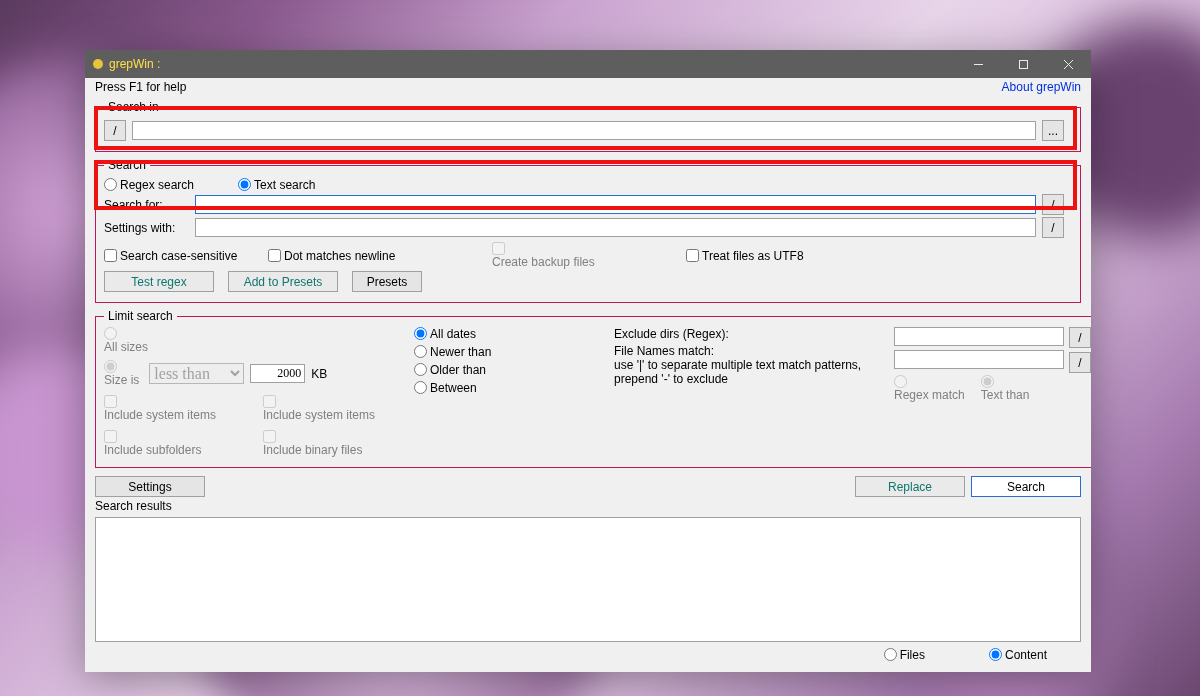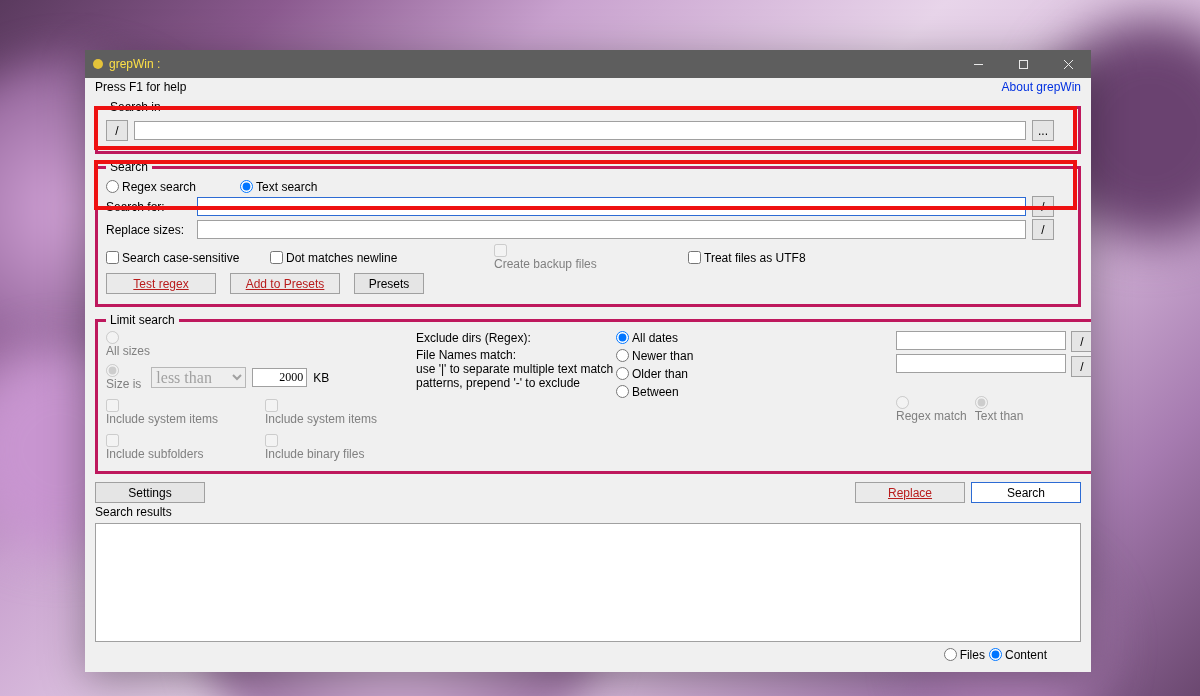--- a/index.html
+++ b/index.html
@@ -86,23 +86,23 @@
   .top-note {
     display: flex;
     justify-content: space-between;
     font-size: 12px;
     color: #000;
     padding: 2px 0;
   }
   .top-note .about { color: #0030e0; }
 
   fieldset.group {
-    border: 3px solid #be185d;
+    border: 1px solid #be185d;
     margin: 4px 0 2px 0;
-    padding: 4px 24px 8px 8px;
+    padding: 4px 16px 8px 8px;
     position: relative;
   }
   fieldset.group > legend {
     font-size: 12px;
     padding: 0 4px;
     color: #000;
   }
   .red-overlay {
     border: 4px solid #e11;
     position: absolute;
@@ -130,21 +130,21 @@
     font-size: 12px;
     padding: 0 10px;
     display: inline-flex;
     align-items: center;
     justify-content: center;
     cursor: default;
     font-family: inherit;
     min-width: 20px;
   }
   .btn.small { padding: 0 4px; min-width: 22px; }
-  .btn.disabled { color: #b91c1c; background:#eaeaea;text-decoration:underline; }
+  .btn.disabled { color: #0f766e; background:#eaeaea; }
   .btn.wide { width: 110px; justify-content: center; }
   .btn.primary { border: 1.5px solid #2c6bd4; background: #fff; }
 
   input[type="checkbox"], input[type="radio"] {
     margin: 0 3px 0 0;
     vertical-align: middle;
   }
   .chk, .rdo { display: inline-flex; align-items: flex-start; margin-right: 4px; }
   .disabled-text { color: #808080; flex-direction: column; }
 
@@ -165,20 +165,21 @@
 
   .results-box {
     flex: 1;
     border: 1px solid #a0a0a0;
     background: #fff;
     margin-top: 4px;
   }
   .bottom-bar {
     display: flex;
     justify-content: flex-end;
+    gap: 60px;
     padding: 6px 30px 2px 0;
   }
 </style>
 </head>
 <body>
 
 <div class="flower-blur fb1"></div>
 <div class="flower-blur fb2"></div>
 <div class="flower-blur fb3"></div>
 
@@ -236,21 +237,21 @@
           <input type="radio" name="stype" checked="" style="">
             <span>Text search</span>
         </label>
       </div>
       <div class="row">
         <span style="width:85px">Search for:</span>
         <input type="text" style="flex: 1 1 0%; border: 1px solid rgb(44, 107, 212);" value="">
         <button class="btn small">/</button>
       </div>
       <div class="row">
-        <span style="width:85px">Replace sizes:</span>
+        <span style="width:85px">Settings with:</span>
         <input type="text" style="flex: 1 1 0%;" value="">
         <button class="btn small">/</button>
       </div>
       <div class="row" style="gap:0;margin-top:4px">
         <label class="chk" style="width:160px">
           <input type="checkbox" style="">
             <span>Search case-sensitive</span>
         </label>
         <label class="chk" style="width:220px">
           <input type="checkbox" style="">
@@ -306,46 +307,46 @@
               <input type="checkbox" disabled="" style="">
                 <span>Include subfolders</span>
             </label>
             <label class="chk disabled-text">
               <input type="checkbox" disabled="" style="">
                 <span>Include binary files</span>
             </label>
           </div>
         </div>
         <div class="col">
+          <label class="rdo">
+            <input type="radio" name="dt" checked="" style="">
+              <span>All dates</span>
+          </label>
+          <label class="rdo">
+            <input type="radio" name="dt" style="">
+              <span>Newer than</span>
+          </label>
+          <label class="rdo">
+            <input type="radio" name="dt" style="">
+              <span>Older than</span>
+          </label>
+          <label class="rdo">
+            <input type="radio" name="dt" style="">
+              <span>Between</span>
+          </label>
+        </div>
+        <div class="col">
           <span>Exclude dirs (Regex):</span>
           <span style="white-space:pre-line;line-height:1.15">File Names match:
 use '|' to separate multiple text match patterns, prepend '-' to exclude</span>
         </div>
         <div class="col">
-          <label class="rdo">
-            <input type="radio" name="dt" checked="" style="">
-              <span>All dates</span>
-          </label>
-          <label class="rdo">
-            <input type="radio" name="dt" style="">
-              <span>Newer than</span>
-          </label>
-          <label class="rdo">
-            <input type="radio" name="dt" style="">
-              <span>Older than</span>
-          </label>
-          <label class="rdo">
-            <input type="radio" name="dt" style="">
-              <span>Between</span>
-          </label>
-        </div>
-        <div class="col">
           <input type="text" style="width: 170px;">
           <input type="text" style="width: 170px;">
-          <div class="row" style="gap:4px;margin-top:19px">
+          <div class="row" style="gap:12px;margin-top:2px">
             <label class="rdo disabled-text">
               <input type="radio" name="fm" disabled="" style="">
                 <span>Regex match</span>
             </label>
             <label class="rdo disabled-text">
               <input type="radio" name="fm" disabled="" checked="" style="">
                 <span>Text than</span>
             </label>
           </div>
         </div>

